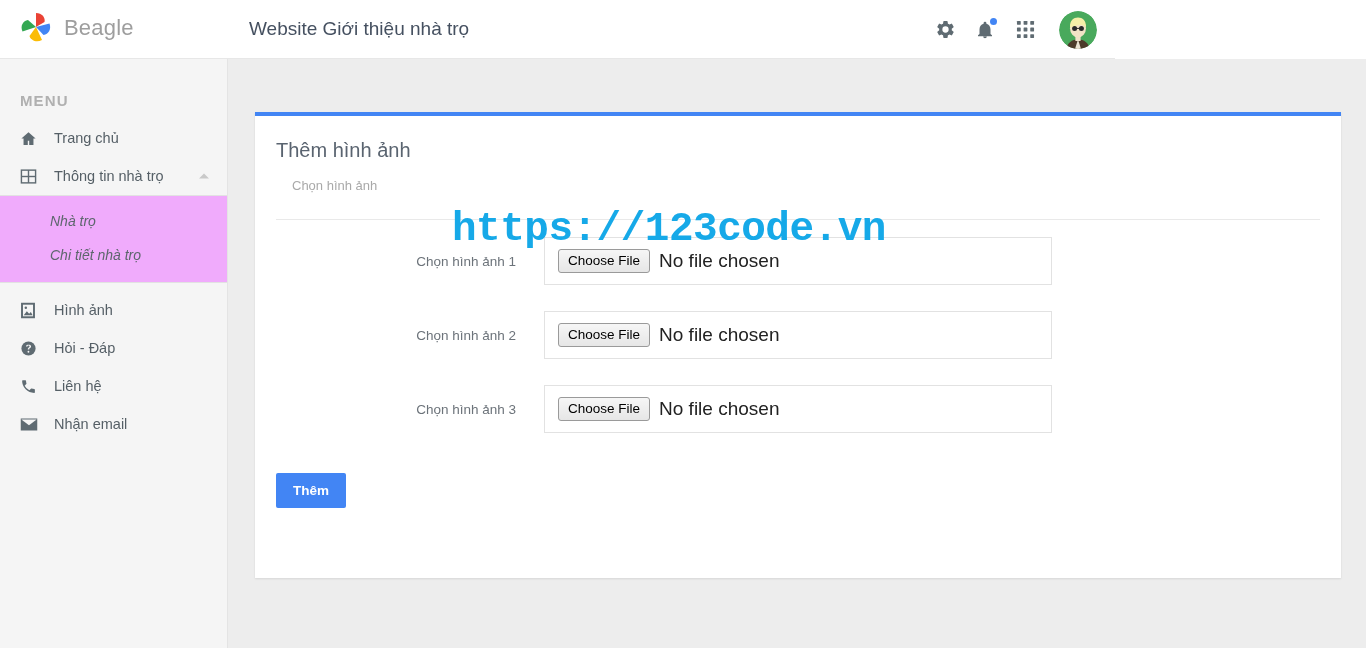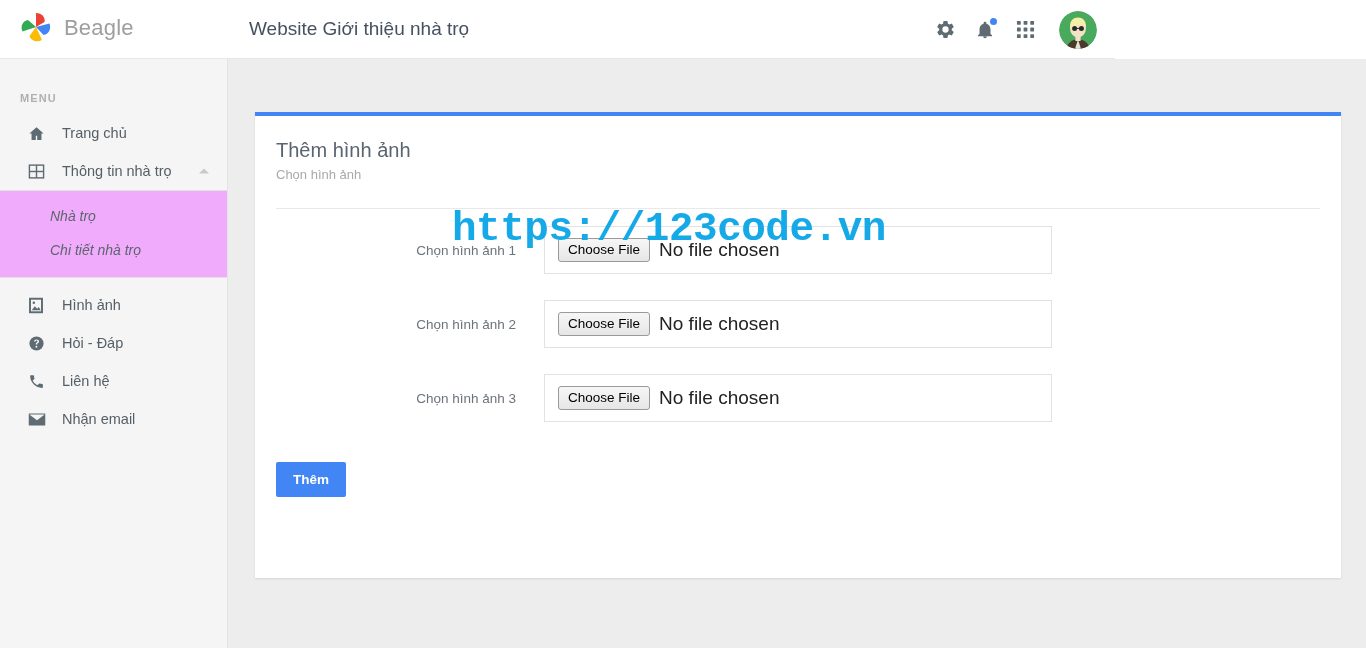--- a/index.html
+++ b/index.html
@@ -58,26 +58,26 @@
 
   
   .sidebar {
     position: absolute; top: 59px; left: 0;
     width: 228px; height: 589px;
     background: #f5f5f5;
     border-right: 1px solid #e4e4e4;
     z-index: 20;
   }
   .menu-label {
-    font-size: 11px; color: #b0b0b0; letter-spacing: 1.1px;
+    font-size: 15px; color: #b0b0b0; letter-spacing: 1.1px;
     font-weight: bold; padding: 33px 0 10px 20px;
   }
   .nav-item {
     display: flex; align-items: center;
-    height: 38px; padding-left: 28px;
+    height: 38px; padding-left: 20px;
     color: #555f66; font-size: 14.5px;
     cursor: pointer; position: relative;
   }
   .nav-item .nav-ico {
     width: 22px; height: 20px; margin-right: 12px;
     display: flex; align-items: center; justify-content: flex-start;
     color: #5f6b72; flex: 0 0 22px;
   }
   .nav-item .nav-ico svg { display: block; }
   .nav-caret {
@@ -115,21 +115,21 @@
     background: #ffffff;
     border-top: 4px solid #4285f4;
     box-shadow: 0 1px 2px rgba(0,0,0,.10);
   }
   .card-head { padding: 22px 21px 0 21px; }
   .card-title {
     font-size: 20px; color: #5a6470; font-weight: normal;
     margin: 0 0 5px 0; line-height: 1.2;
   }
   .card-sub {
-    font-size: 13px; color: #a9a9a9; margin: 0;
+    font-size: 13px; color: #a9a9a9; margin: 16px;
   }
   .card-divider {
     height: 1px; background: #e9e9e9;
     margin: 26px 21px 0 21px;
   }
   .form-body { padding: 17px 21px 0 21px; }
 
   .form-row {
     display: flex; align-items: center;
     margin-bottom: 26px;

